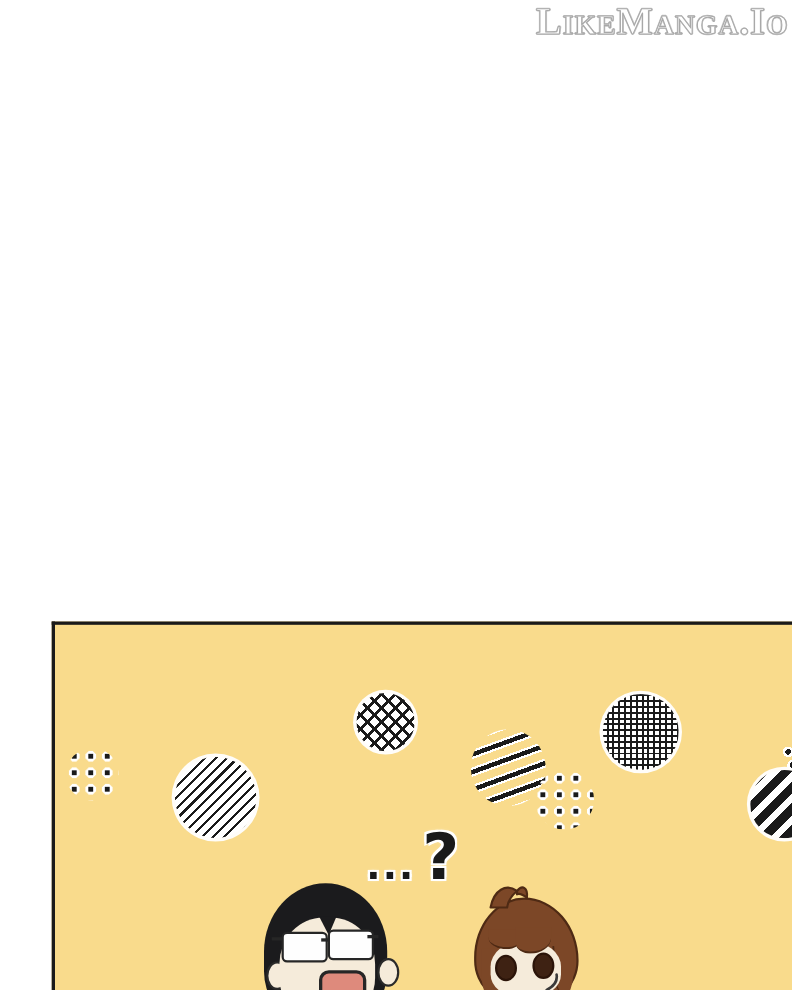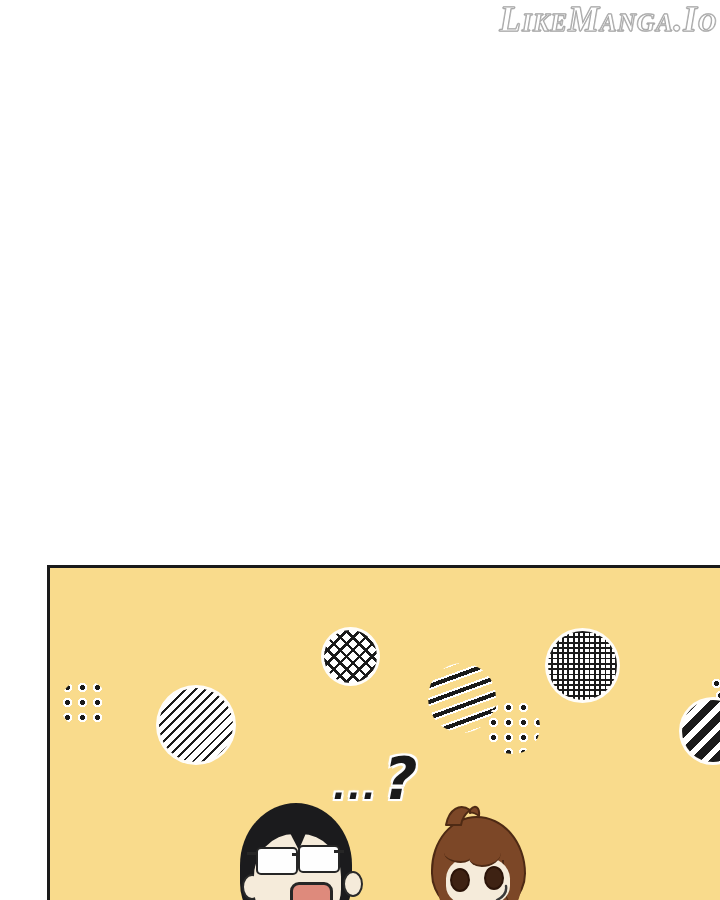--- a/index.html
+++ b/index.html
@@ -1,18 +1,18 @@
 <!DOCTYPE html>
 <html style="--paper-white: #FFFFFF; --panel-yellow: #F9DB8C; --ink: #1A1A1A; --skin: #F5EBDA; --mouth-pink: #DE8A7C; --hair-black: #1B1B1D; --hair-brown: #7C4727; --hair-brown-outline: #4E2A14; --eye-brown: #3E2213; --watermark-outline: #A8A8A8;"><head>
 <meta charset="utf-8">
 <style>
   html,body{margin:0;padding:0;}
   .page{position:relative;width:720px;height:900px;overflow:hidden;
         background:var(--paper-white,#ffffff);
-        font-family:"Liberation Sans",sans-serif;font-style:italic;}
+        font-family:"Liberation Sans",sans-serif;}
 
   
   .watermark{position:absolute;top:0px;right:3px;
     font-family:"Liberation Serif",serif;font-weight:700;
     font-variant:small-caps;font-size:35px;letter-spacing:1px;
     color:#ffffff;-webkit-text-stroke:1px var(--watermark-outline,#a8a8a8);
     text-shadow:1px 0 0 #c9c9c9,-1px 0 0 #c9c9c9,0 1px 0 #c9c9c9,0 -1px 0 #c9c9c9;}
 
   
   .panel{position:absolute;left:47px;top:565px;width:673px;height:335px;

